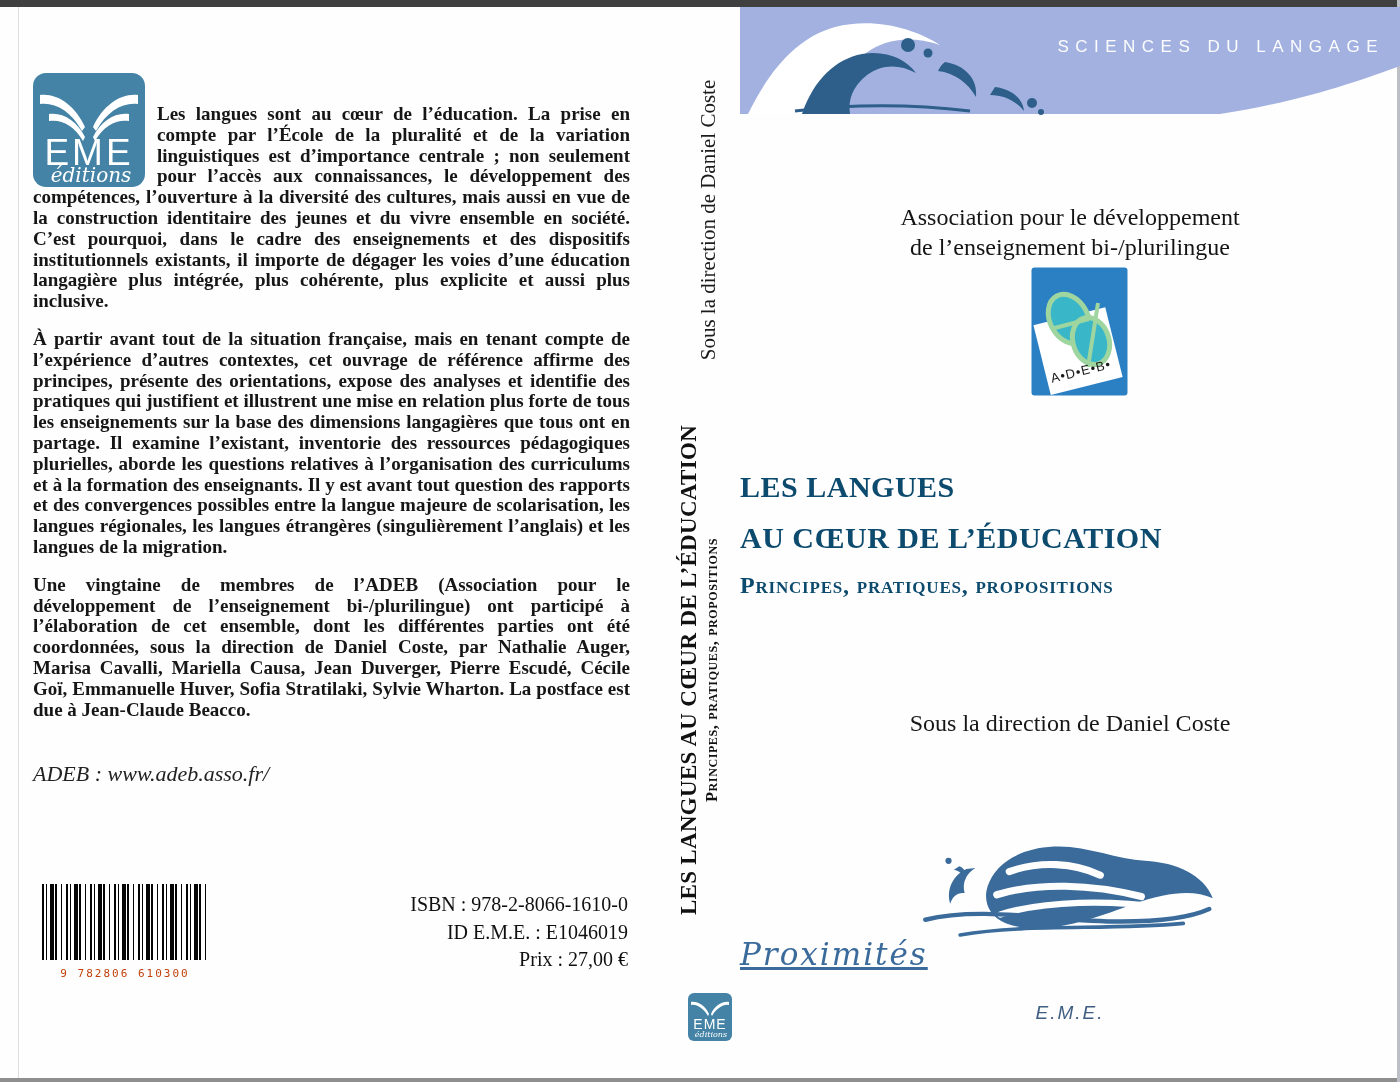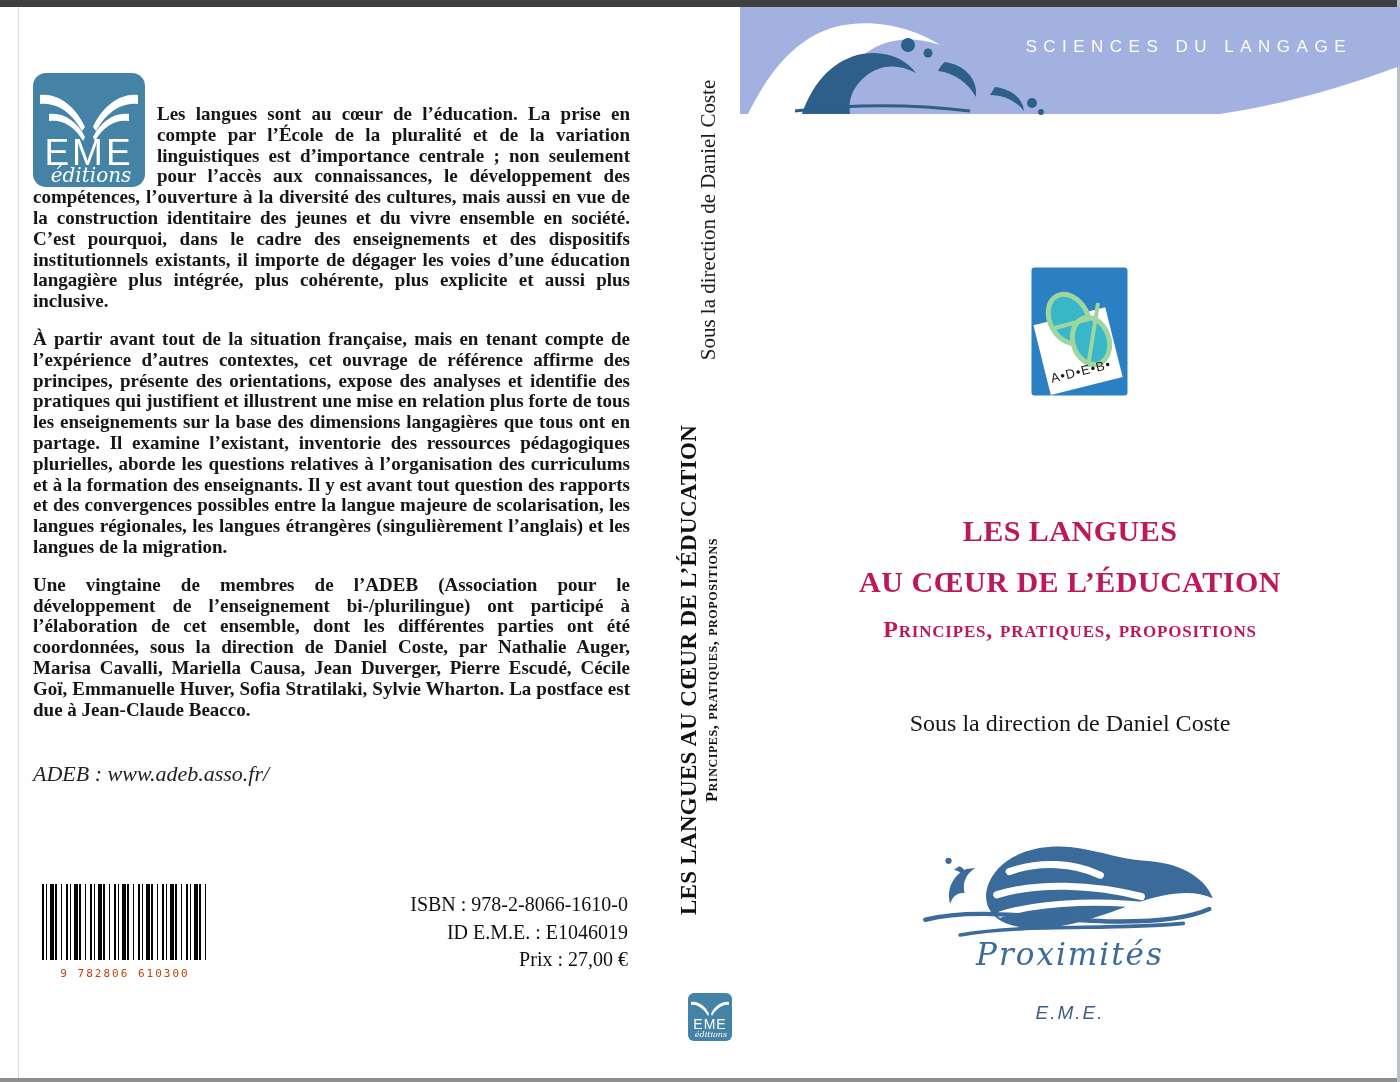--- a/index.html
+++ b/index.html
@@ -43,30 +43,30 @@
   .spine-title{font-size:23px;font-weight:bold;letter-spacing:0.3px;line-height:26px;color:#111;}
   .spine-subtitle{font-size:16.5px;font-weight:bold;font-variant:small-caps;
       letter-spacing:0.6px;line-height:20px;color:#111;}
   .spine-logo{left:688px;top:993px;width:44px;height:48px;}
 
   
   .front{left:740px;top:0;width:660px;height:1082px;}
   .banner-svg{left:0;top:7px;width:660px;height:125px;}
   .banner-label{left:0;top:37px;width:612px;text-align:right;
       font-family:"Liberation Sans",sans-serif;font-size:17px;font-weight:500;
-      letter-spacing:6.5px;color:#fdfdfd;white-space:nowrap;}
+      letter-spacing:6.5px;color:#fdfdfd;white-space:nowrap;padding-left:32px;}
   .assoc{left:0;top:202px;width:660px;text-align:center;font-size:24px;line-height:30px;color:#141414;}
   .adeb-logo{left:291px;top:267px;width:97px;height:129px;}
-  .title-block{left:0;top:470px;width:660px;text-align:center;color:#be185d;margin-top:44px;}
+  .title-block{left:0;top:470px;width:660px;text-align:left;color:#0c4a6e;}
   .title-line{font-size:30px;font-weight:bold;letter-spacing:0.5px;margin-bottom:17px;}
   .front-subtitle{font-size:24px;font-weight:bold;font-variant:small-caps;letter-spacing:0.8px;margin-top:3px;}
   .front-director{left:0;top:710px;width:660px;text-align:center;font-size:24px;color:#171717;}
   .front-wave{left:162px;top:843px;width:335px;height:100px;}
-  .series{left:0;top:936px;width:660px;text-align:center;font-family:"DejaVu Serif",serif;
-      font-style:italic;font-size:31px;letter-spacing:2px;color:#3a6b9b;}
+  .series{left:0;top:936px;width:660px;font-family:"DejaVu Serif",serif;
+      font-style:italic;font-size:31px;letter-spacing:2px;color:#3a6b9b;text-decoration:underline;}
   .publisher{left:0;top:1002px;width:660px;text-align:center;
       font-family:"Liberation Sans",sans-serif;font-size:19px;letter-spacing:2px;color:#3f5e82;font-style:italic;}
 </style>
 </head>
 <body>
 
 <div class="page">
 
   <div class="abs edge-top"></div>
   <div class="abs edge-bottom"></div>
@@ -135,20 +135,24 @@
         <path fill="#2d5f8a" d="M205,55 C225,58 238,72 236,90 C228,76 215,66 198,64
               C200,60 202,57 205,55 Z"></path>
         <path fill="#2d5f8a" d="M255,80 C272,82 283,92 284,104 C276,94 264,88 250,88 Z"></path>
         <circle cx="292" cy="96" r="5" fill="#2d5f8a"></circle>
         <circle cx="301" cy="105" r="3" fill="#2d5f8a"></circle>
         <path d="M55,104 C120,96 180,98 230,104" stroke="#2d5f8a" stroke-width="3" fill="none"></path>
       </g>
     </svg>
     <div class="abs banner-label">SCIENCES DU LANGAGE</div>
 
+    <div class="abs assoc">
+      <div>Association pour le développement</div>
+      <div>de l’enseignement bi-/plurilingue</div>
+    </div>
 
     <svg class="abs adeb-logo" viewBox="0 0 97 129">
       <rect x="0.5" y="0.5" width="96" height="128" rx="3" fill="#2b80c4"></rect>
       <g transform="rotate(-14 48 88)">
         <rect x="11" y="48" width="74" height="72" fill="#ffffff"></rect>
       </g>
       <g>
         <ellipse cx="38" cy="52" rx="19" ry="26" fill="#39b7c8" stroke="#9fd6a0" stroke-width="5" transform="rotate(-28 38 52)"></ellipse>
         <ellipse cx="60" cy="74" rx="18" ry="24" fill="#39b7c8" stroke="#9fd6a0" stroke-width="5" transform="rotate(-18 60 74)"></ellipse>
         <line x1="20" y1="62" x2="58" y2="52" stroke="#9fd6a0" stroke-width="4"></line>

